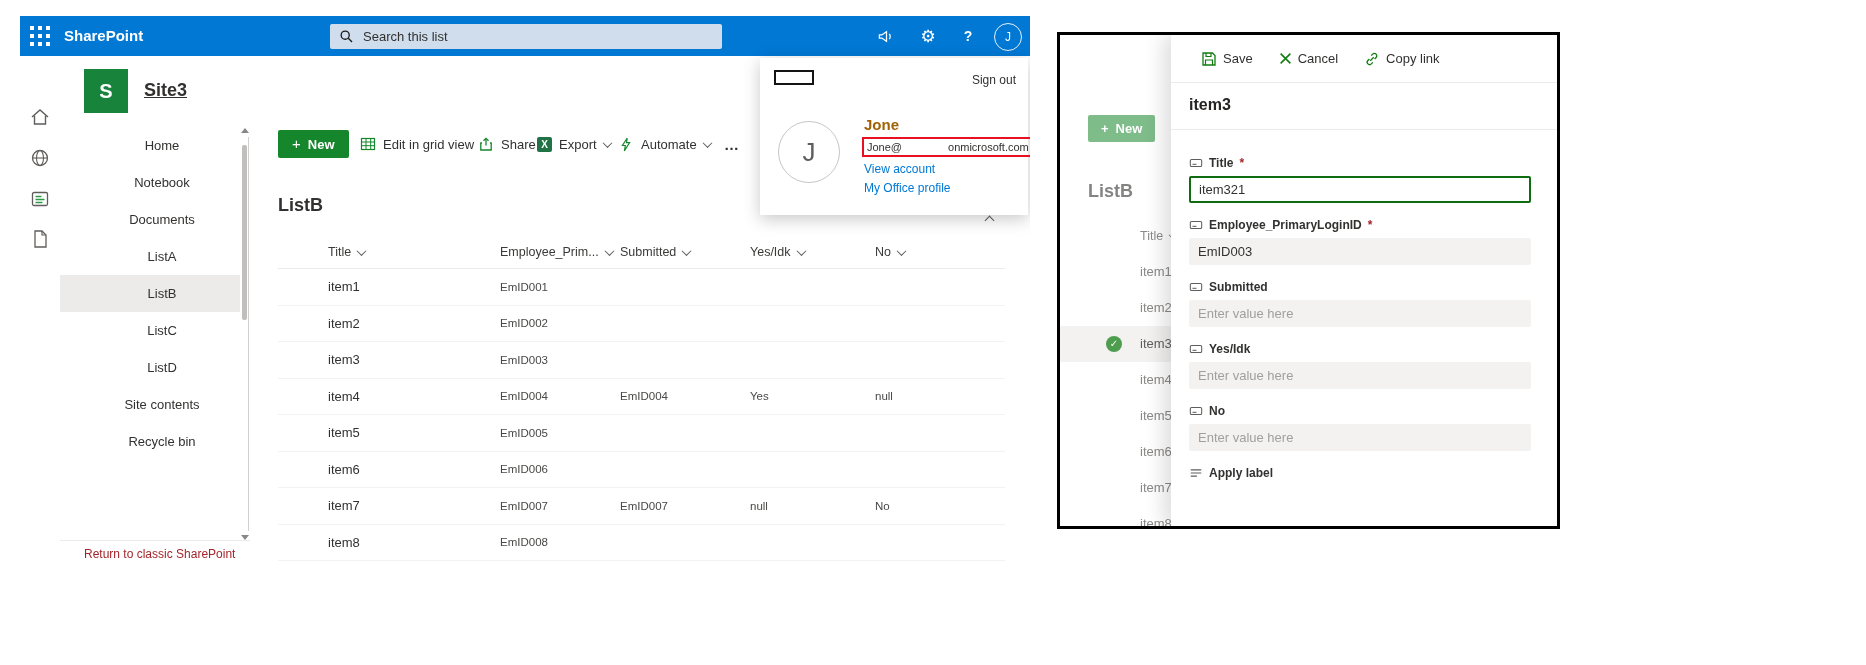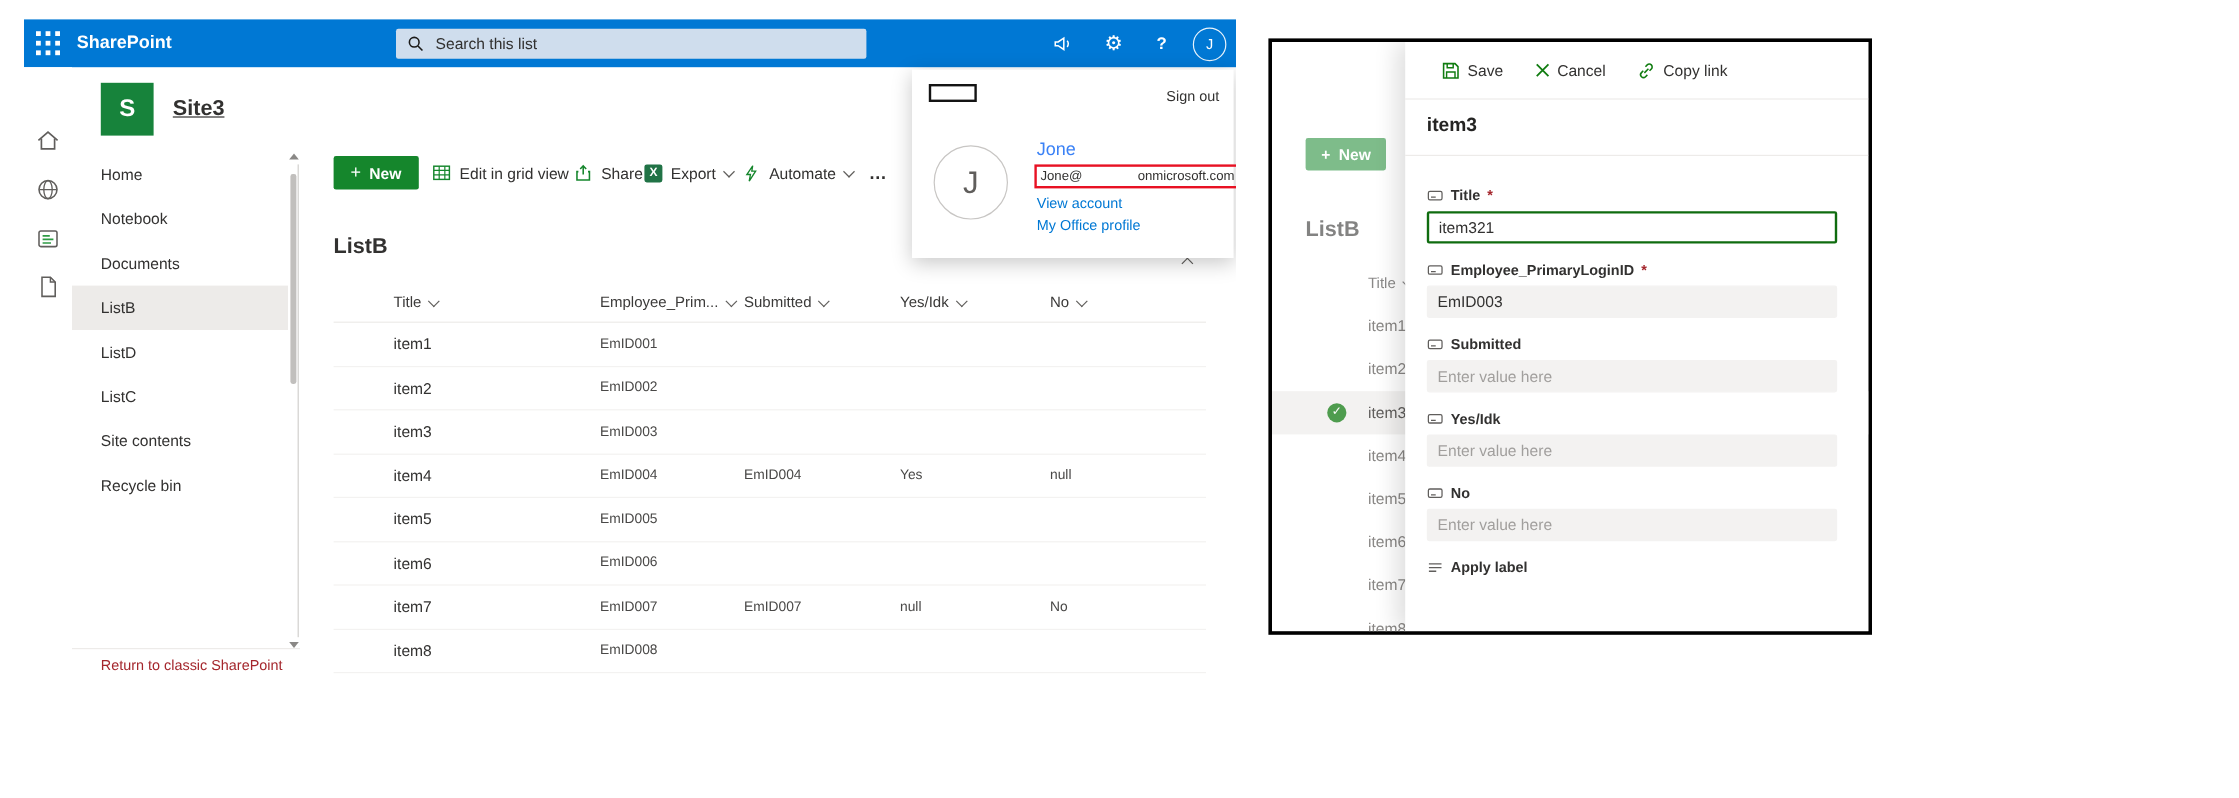--- a/index.html
+++ b/index.html
@@ -30,21 +30,21 @@
                   align-items:center; justify-content:center; }
 
   .rail { position:absolute; left:0; top:40px; width:40px; height:513px; background:#fff; }
   .rail-icon { position:absolute; left:9px; width:22px; height:22px; }
   .ri-home { top:50px; } .ri-globe { top:91px; } .ri-list { top:132px; } .ri-doc { top:172px; }
 
   .site-logo { position:absolute; left:64px; top:53px; width:44px; height:44px; background:#17833b;
                color:#fff; font-size:20px; font-weight:bold; display:flex; align-items:center; justify-content:center; }
   .site-title { position:absolute; left:124px; top:64px; font-size:18px; font-weight:bold; color:#323130;text-decoration:underline; }
 
-  .nav { position:absolute; left:40px; top:111px; width:180px; }
+  .nav { position:absolute; left:40px; top:111px; width:180px;text-align:center; }
   .nav-item { height:37px; line-height:37px; padding-left:24px; font-size:13px; color:#323130; }
   .nav-item.selected { background:#edebe9; }
   .nav-divider { position:absolute; left:40px; top:524px; width:190px; border-top:1px solid #edebe9; }
   .nav-footer { position:absolute; left:64px; top:531px; font-size:12px; color:#a4262c; }
   .nav-scroll { position:absolute; left:220px; top:111px; width:10px; height:414px; }
   .strack { position:absolute; left:8px; top:10px; bottom:10px; width:1px; background:#d2d0ce; }
   .sthumb { position:absolute; left:2px; top:18px; width:5px; height:175px; background:#c1bfbd; border-radius:2px; }
   .sarr-up { position:absolute; left:1px; top:1px; width:0; height:0;
              border-left:4px solid transparent; border-right:4px solid transparent; border-bottom:5px solid #8a8886; }
   .sarr-down { position:absolute; left:1px; bottom:1px; width:0; height:0;
@@ -79,21 +79,21 @@
 
   
   #flyout { position:absolute; left:740px; top:42px; width:268px; height:157px; background:#fff;
             box-shadow:0 4px 16px rgba(0,0,0,.22); z-index:20; }
   .redact-tenant { position:absolute; left:14px; top:12px; width:40px; height:15px; background:#fff;
                    border:2px solid #141414; box-sizing:border-box; }
   .signout { position:absolute; right:12px; top:15px; font-size:12px; color:#323130; }
   .fly-avatar { position:absolute; left:18px; top:63px; width:62px; height:62px; border-radius:50%;
                 border:1px solid #c8c6c4; color:#605e5c; font-size:26px; display:flex;
                 align-items:center; justify-content:center; box-sizing:border-box; }
-  .fly-name { position:absolute; left:104px; top:58px; font-size:15px; font-weight:normal; color:#3b82f6; }
+  .fly-name { position:absolute; left:104px; top:58px; font-size:15px; font-weight:bold; color:#a16207; }
   .email-wrap { position:absolute; left:102px; top:79px; border:2px solid #e81123; display:flex;
                 align-items:center; padding:2px 3px; font-size:11px; color:#323130; white-space:nowrap; }
   .email-redact { display:inline-block; width:46px; height:11px; background:#fff; }
   .fly-link { position:absolute; left:104px; font-size:12px; color:#0078d4; }
   .link-account { top:104px; } .link-office { top:123px; }
 
   
   #inset { position:absolute; left:1057px; top:32px; width:497px; height:491px; border:3px solid #000;
            background:#fff; overflow:hidden; }
   .inset-new { position:absolute; left:28px; top:80px; height:27px; padding:0 13px; background:#15862c;
@@ -198,23 +198,24 @@
       </span>
     </div>
 
     <div class="site-logo" data-interactable="true">S</div>
     <div class="site-title" data-interactable="true">Site3</div>
 
     <div class="nav" data-interactable="false">
       <div class="nav-item" data-interactable="true">Home</div>
       <div class="nav-item" data-interactable="true">Notebook</div>
       <div class="nav-item" data-interactable="true">Documents</div>
+      <div class="nav-item" data-interactable="true">ListA</div>
       <div class="nav-item selected" data-interactable="true">ListB</div>
+      <div class="nav-item" data-interactable="true">ListC</div>
       <div class="nav-item" data-interactable="true">ListD</div>
-      <div class="nav-item" data-interactable="true">ListC</div>
       <div class="nav-item" data-interactable="true">Site contents</div>
       <div class="nav-item" data-interactable="true">Recycle bin</div>
     </div>
     <div class="nav-scroll" data-interactable="true">
       <span class="sarr-up" data-interactable="true"></span>
       <span class="strack" data-interactable="false"></span>
       <span class="sthumb" data-interactable="true"></span>
       <span class="sarr-down" data-interactable="true"></span>
     </div>
     <div class="nav-divider" data-interactable="false"></div>

